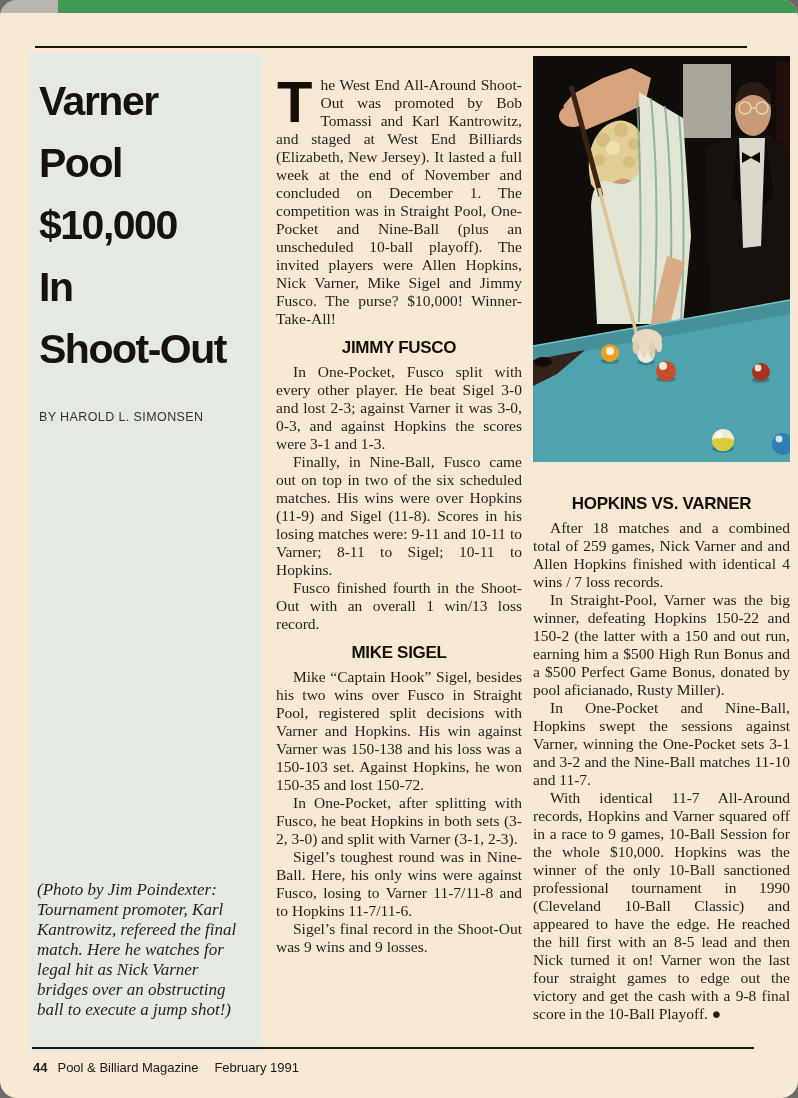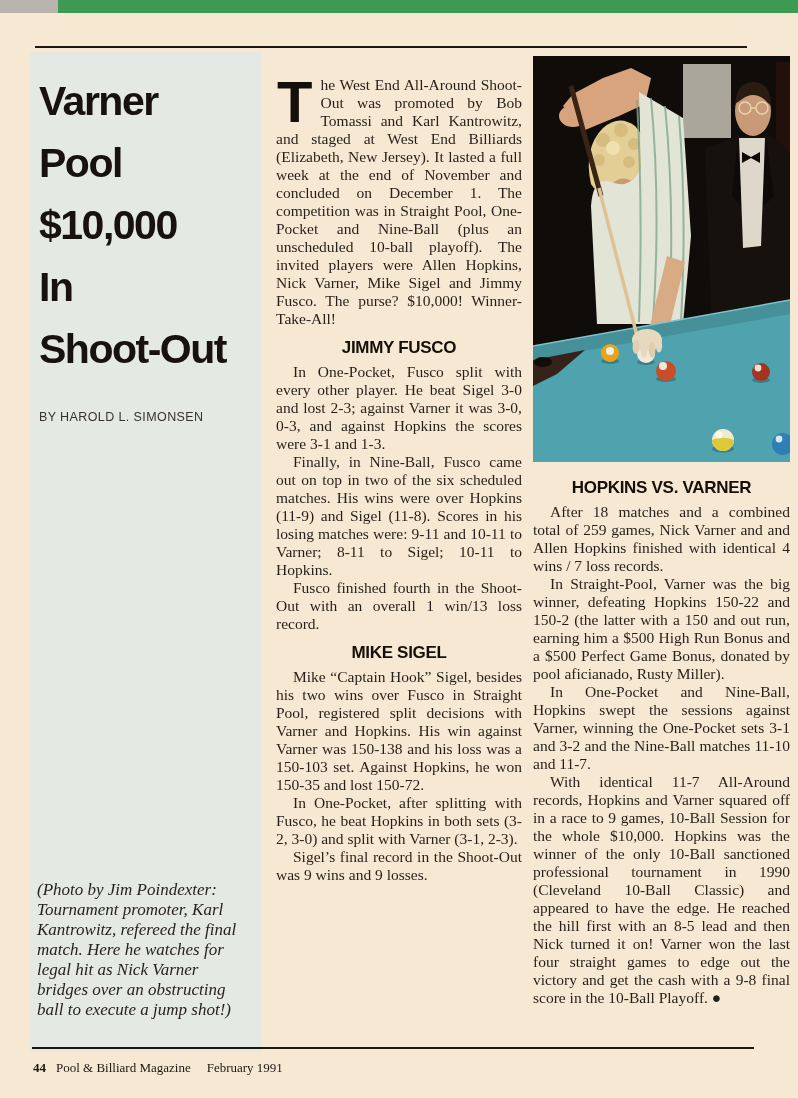--- a/index.html
+++ b/index.html
@@ -1,19 +1,19 @@
 <!DOCTYPE html>
 <html><head>
 <meta charset="utf-8">
 <style>
   html,body { margin:0; padding:0; background:#6b6b6b; }
   .page {
     position:relative; width:798px; height:1098px; margin:0 auto;
     background:#f6e8d2; overflow:hidden;
-    font-family:"Liberation Serif", serif; color:#2a221c;
+    font-family:"Liberation Serif", serif; color:#2a221c;border-radius:17px;
   }
   
   .top-strip { position:absolute; left:0; top:0; width:798px; height:13px; background:#3e9a52; }
   .top-strip .gray-patch { position:absolute; left:0; top:0; width:58px; height:13px; background:#b9b5ae; }
   
   .rule { position:absolute; background:#1d1712; height:2px; }
   .rule-top { left:35px; top:46px; width:712px; }
   .rule-bottom { left:32px; top:1047px; width:722px; }
 
   
@@ -48,29 +48,29 @@
   .dropcap {
     float:left;
     font-family:"Liberation Sans", sans-serif; font-weight:900;
     font-size:58px; line-height:46px; padding:3px 8px 0 1px; color:#141009;
   }
   h2.sect {
     margin:10px 0 5px; text-align:center;
     font-family:Liberation Sans, sans-serif; font-weight:700;
     font-size:17px; letter-spacing:-0.3px; color:#141009;
   }
-  .right-col h2.sect { margin-top:16px; }
+  .right-col h2.sect { margin-top:32px; }
 
   
   .photo { width:257px; height:406px; display:block; }
 
   
   .footer {
     position:absolute; left:33px; top:1060px;
-    font-family:Liberation Serif, serif; font-size:13px; color:#1d1712;
+    font-family:Liberation Sans, sans-serif; font-size:13px; color:#1d1712;
   }
   .footer .num { font-weight:700; margin-right:10px; }
   .footer .mag { margin-right:16px; }
 </style>
 </head>
 <body>
 
 <div class="page">
 
   <div class="top-strip">
@@ -95,20 +95,21 @@
     <p class="intro"><span class="dropcap">T</span><span>he West End All-Around Shoot-Out was promoted by Bob Tomassi and Karl Kantrowitz, and staged at West End Billiards (Elizabeth, New Jersey). It lasted a full week at the end of November and concluded on December 1. The competition was in Straight Pool, One-Pocket and Nine-Ball (plus an unscheduled 10-ball playoff). The invited players were Allen Hopkins, Nick Varner, Mike Sigel and Jimmy Fusco. The purse? $10,000! Winner-Take-All!</span></p>
 
     <h2 class="sect">JIMMY FUSCO</h2>
     <p class="para">In One-Pocket, Fusco split with every other player. He beat Sigel 3-0 and lost 2-3; against Varner it was 3-0, 0-3, and against Hopkins the scores were 3-1 and 1-3.</p>
     <p class="para">Finally, in Nine-Ball, Fusco came out on top in two of the six scheduled matches. His wins were over Hopkins (11-9) and Sigel (11-8). Scores in his losing matches were: 9-11 and 10-11 to Varner; 8-11 to Sigel; 10-11 to Hopkins.</p>
     <p class="para">Fusco finished fourth in the Shoot-Out with an overall 1 win/13 loss record.</p>
 
     <h2 class="sect">MIKE SIGEL</h2>
     <p class="para">Mike “Captain Hook” Sigel, besides his two wins over Fusco in Straight Pool, registered split decisions with Varner and Hopkins. His win against Varner was 150-138 and his loss was a 150-103 set. Against Hopkins, he won 150-35 and lost 150-72.</p>
     <p class="para">In One-Pocket, after splitting with Fusco, he beat Hopkins in both sets (3-2, 3-0) and split with Varner (3-1, 2-3).</p>
+    <p class="para">Sigel’s toughest round was in Nine-Ball. Here, his only wins were against Fusco, losing to Varner 11-7/11-8 and to Hopkins 11-7/11-6.</p>
     <p class="para">Sigel’s final record in the Shoot-Out was 9 wins and 9 losses.</p>
   </main>
 
   <section class="right-col">
 
     <svg class="photo" viewBox="0 0 257 406">
 
       <rect width="257" height="406" fill="#100c09"></rect>
       <rect x="150" y="8" width="48" height="74" fill="#c7c2b6" opacity="0.85"></rect>
       <rect x="243" y="6" width="14" height="130" fill="#230f0c"></rect>

